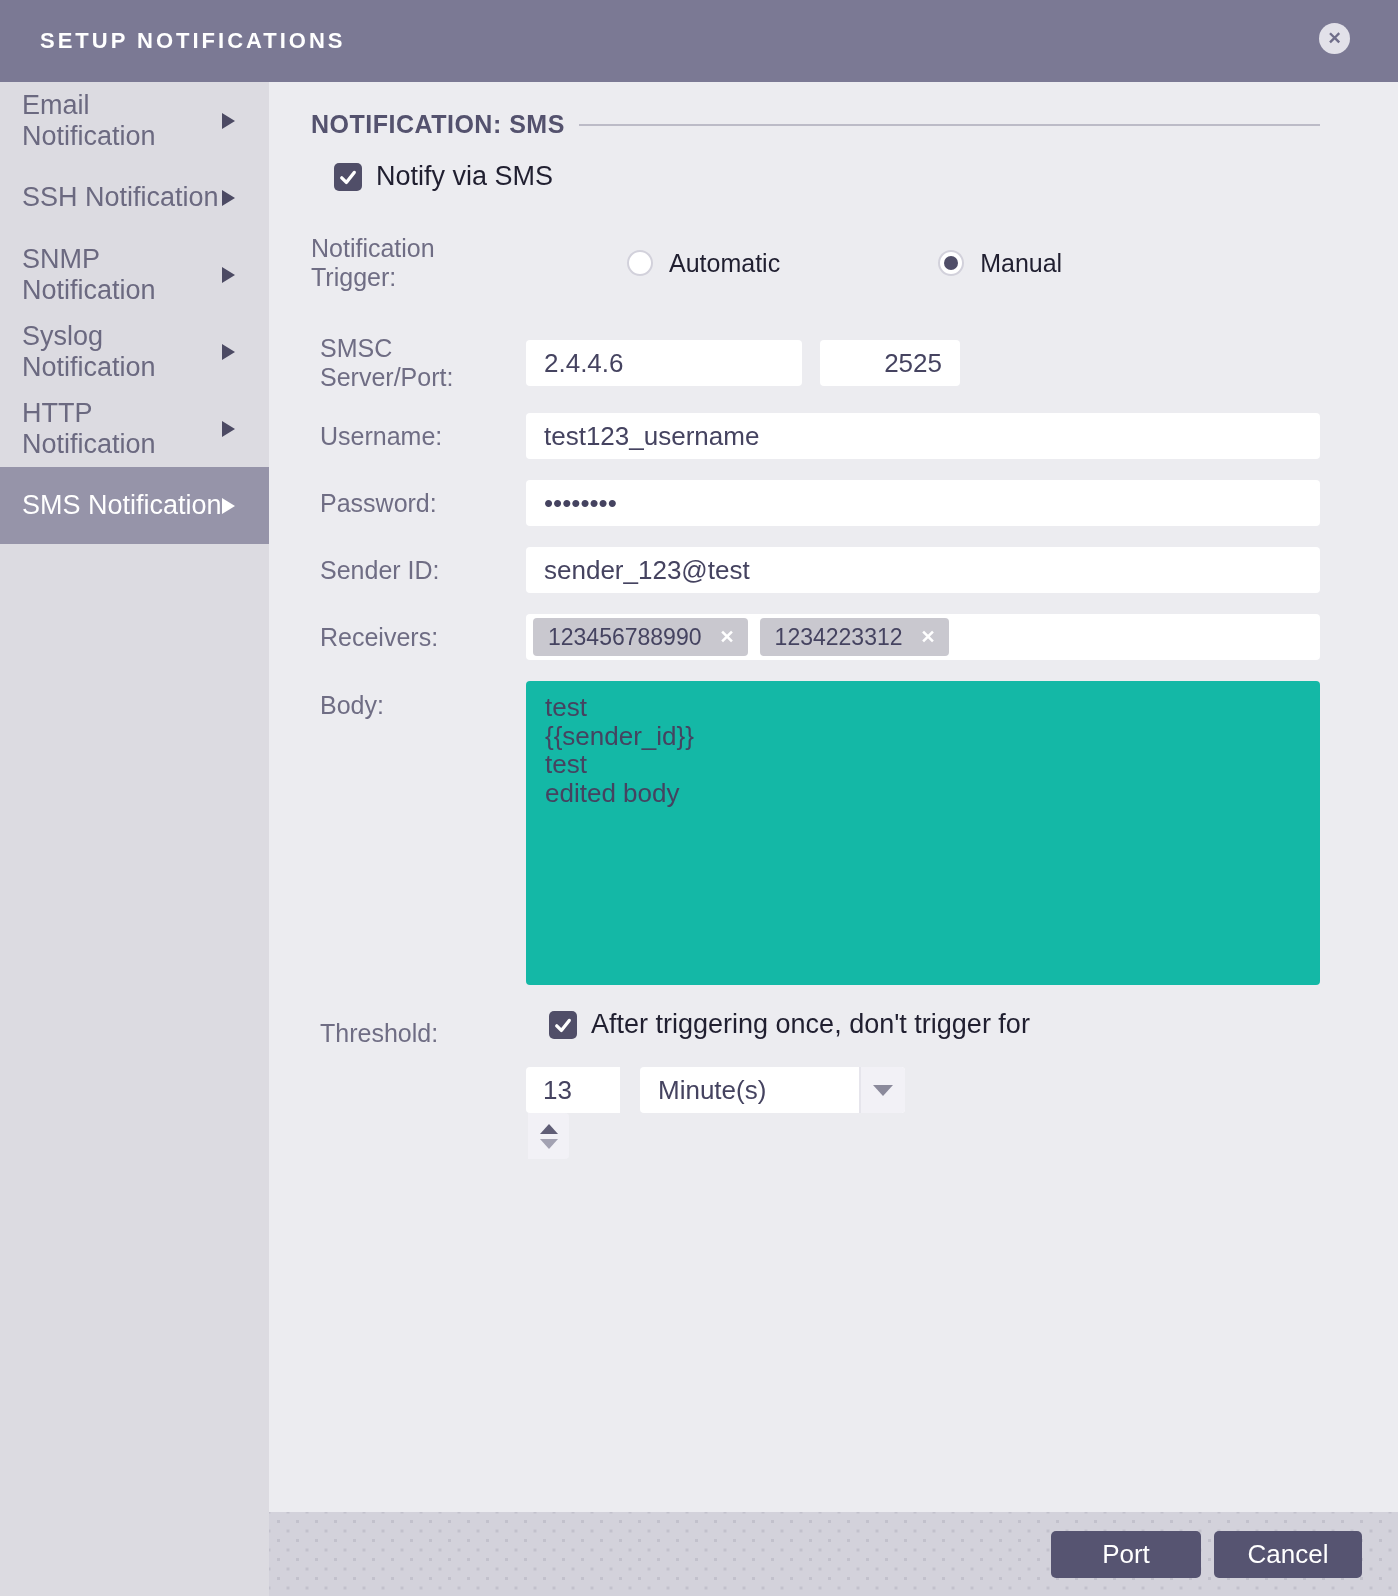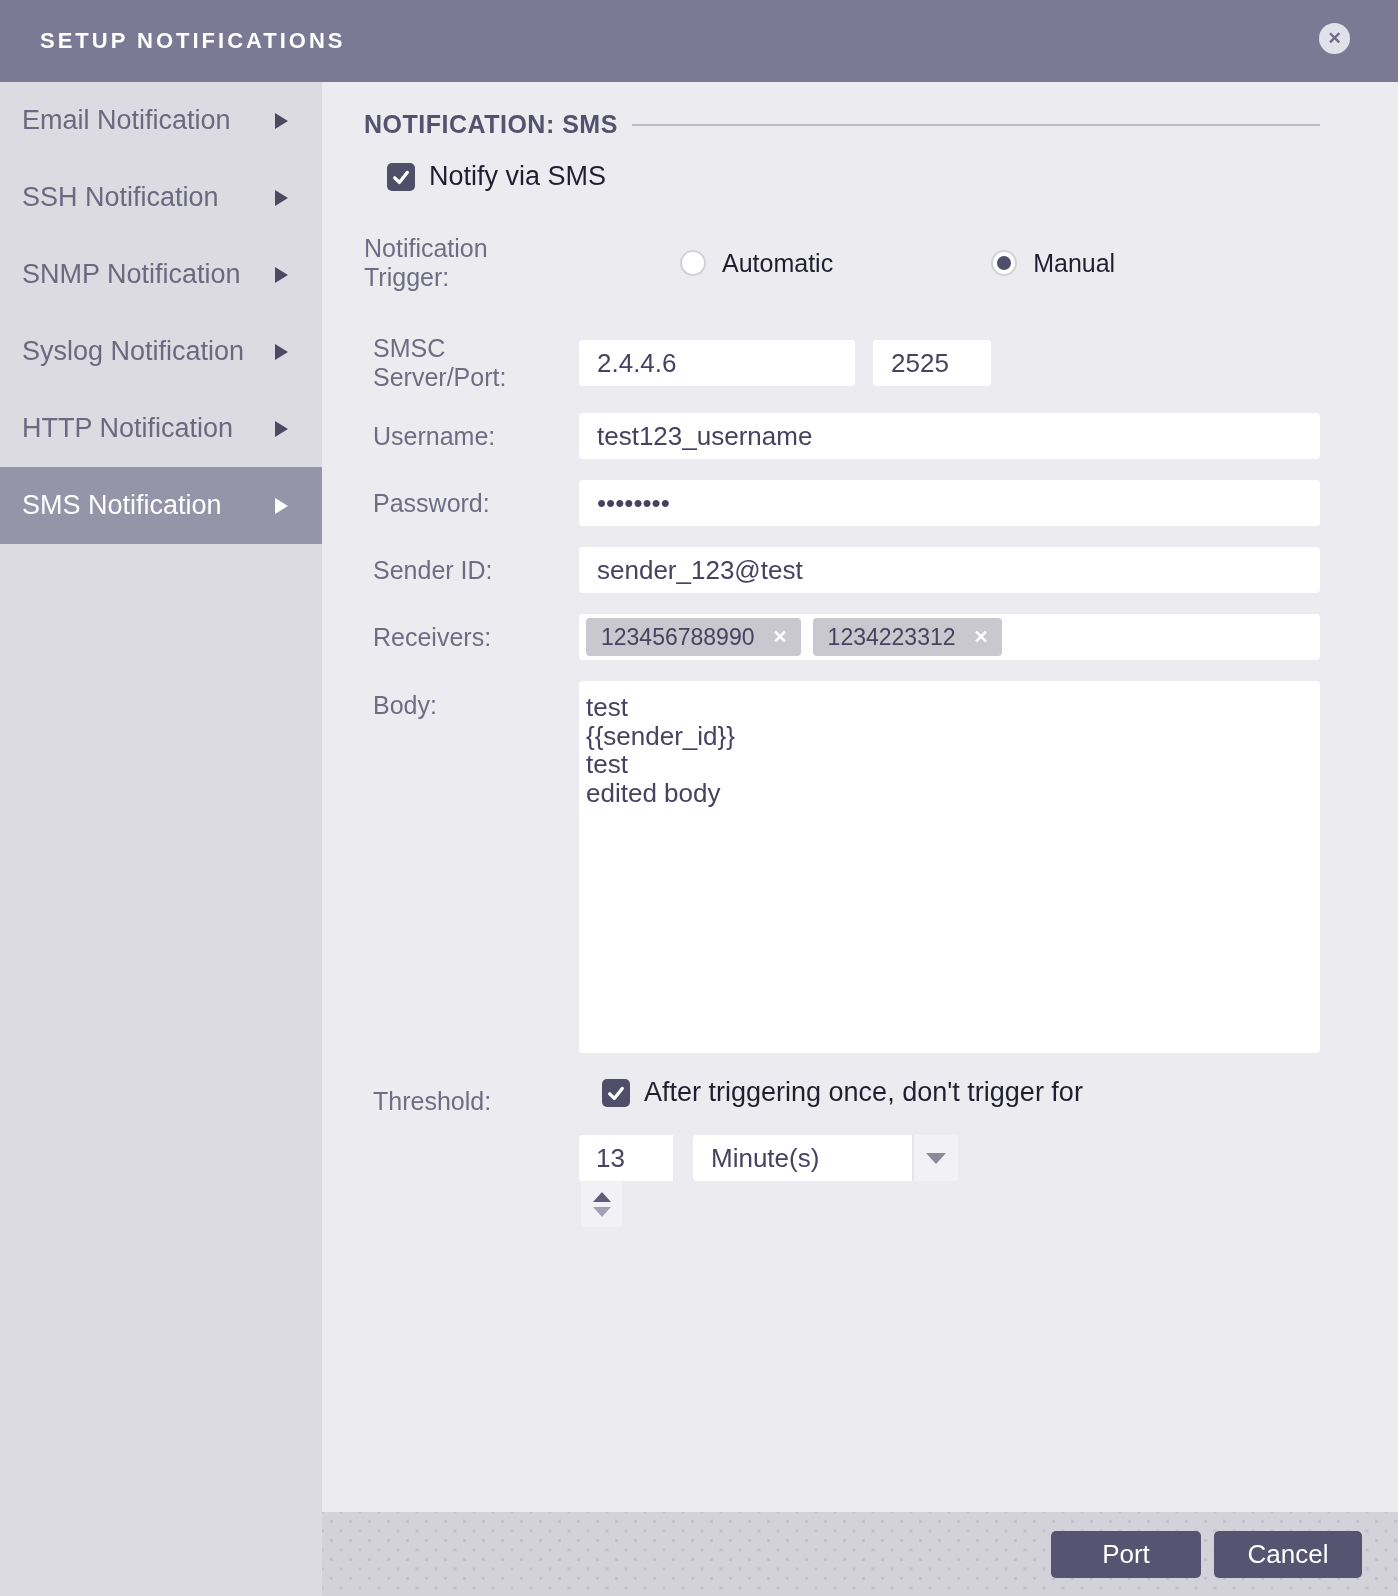--- a/index.html
+++ b/index.html
@@ -30,21 +30,21 @@
     background: #e2e1e9; border: none;
     display: flex; align-items: center; justify-content: center;
     cursor: pointer;
   }
   .close-glyph {
     color: #6f6d8a; font-size: 17px; font-weight: 700; line-height: 1;
   }
 
   
   .content { flex: 1; display: flex; min-height: 0; }
-  .sidebar { width: 322px; flex: none; background: #dcdbe1; }
+  .sidebar { width: 269px; flex: none; background: #dcdbe1; }
   .side-item {
     height: 77px;
     display: flex; align-items: center; justify-content: space-between;
     padding: 0 34px 0 22px;
     color: #6b6980; font-size: 27px;
     cursor: pointer;
   }
   .side-item .arrow {
     width: 0; height: 0;
     border-left: 13px solid #4c4a63;
@@ -104,42 +104,42 @@
   .form-row.top-align .field-label { margin-top: 10px; }
 
   .text-input {
     height: 46px; border: none; outline: none;
     background: #ffffff; border-radius: 4px;
     font-family: "Liberation Sans", sans-serif;
     font-size: 26px; color: #454360;
     padding: 0 18px;
   }
   .input-server { width: 276px; }
-  .input-port { width: 118px; margin-left: 18px; }
+  .input-port { width: 140px; margin-left: 18px; text-align: right; }
   .input-full { flex: 1; }
 
   .tags-box {
     flex: 1; height: 46px; background: #ffffff; border-radius: 4px;
     display: flex; align-items: center; gap: 12px; padding: 0 7px;
     cursor: text;
   }
   .tag {
     background: #c9c8cf; border-radius: 4px; height: 38px;
     display: flex; align-items: center; gap: 18px;
     padding: 0 13px 0 15px;
     font-size: 23px; color: #454360;
   }
   .tag-x { color: #ffffff; font-weight: 700; font-size: 18px; cursor: pointer; line-height: 1; }
 
   .body-textarea {
-    flex: 1; height: 372px; resize: none; border: none; outline: none;
-    background: #ffffff; border-radius: 4px;
+    flex: 1; height: 304px; resize: none; border: none; outline: none;
+    background: #14b8a6; border-radius: 4px;
     font-family: "Liberation Sans", sans-serif;
     font-size: 26px; line-height: 1.1; color: #454360;
-    padding: 12px 7px;
+    padding: 12px 19px;
   }
 
   
   .threshold-row { margin-top: 24px; margin-bottom: 0; }
   .threshold-field { flex: 1; }
   .threshold-controls { display: flex; gap: 20px; margin-top: 27px; }
   .number-group { display: flex; flex-direction: column; }
   .num-input {
     width: 94px; height: 46px; border: none; outline: none;
     background: #ffffff; border-radius: 4px 0 0 4px;

